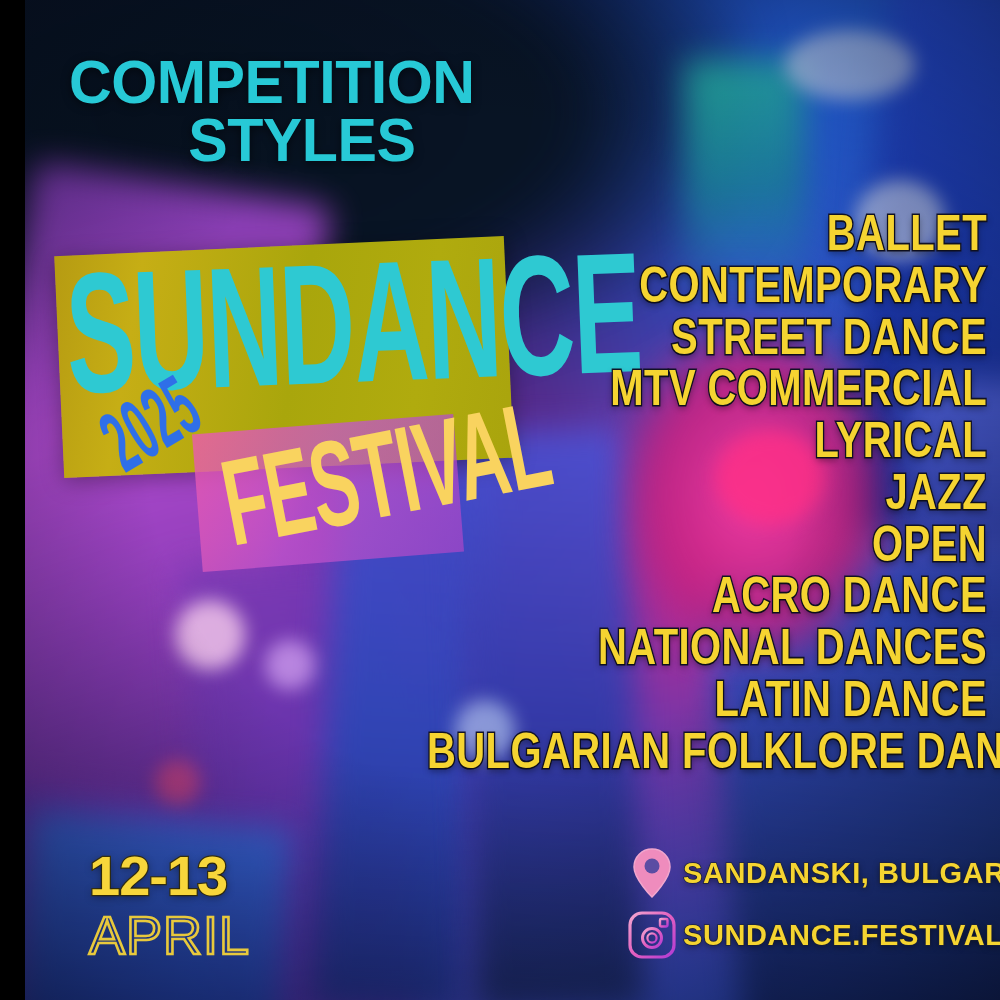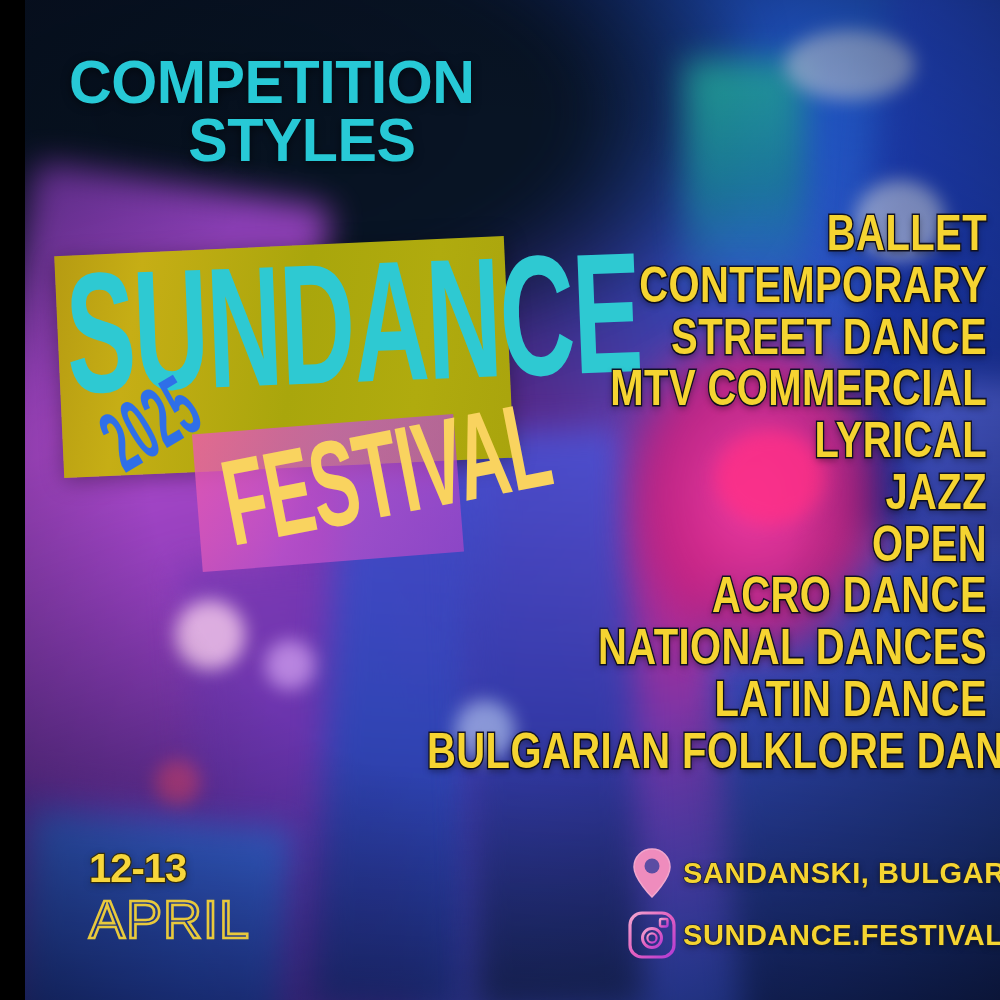--- a/index.html
+++ b/index.html
@@ -117,21 +117,21 @@
     white-space:nowrap;
     -webkit-text-stroke:3.2px #131427;
     paint-order:stroke fill;
     text-shadow:0 3px 8px rgba(0,0,0,.45);
   }
   .style-line.long{font-size:50px;}
 
   
   #dates{position:absolute;left:64px;top:848px;}
   .date-num{
-    color:#f7d63b;font-weight:800;font-size:40px;line-height:1;letter-spacing:-1px;
+    color:#f7d63b;font-weight:800;font-size:56px;line-height:1;letter-spacing:-1px;
     -webkit-text-stroke:2.4px #3a3412;paint-order:stroke fill;
     text-shadow:0 2px 8px rgba(0,0,0,.45);
   }
   .date-month{
     margin-top:4px;
     font-weight:400;font-size:54px;line-height:1;letter-spacing:1px;
     color:transparent;
     -webkit-text-stroke:2.6px #e8c93c;
     text-shadow:none;
   }

